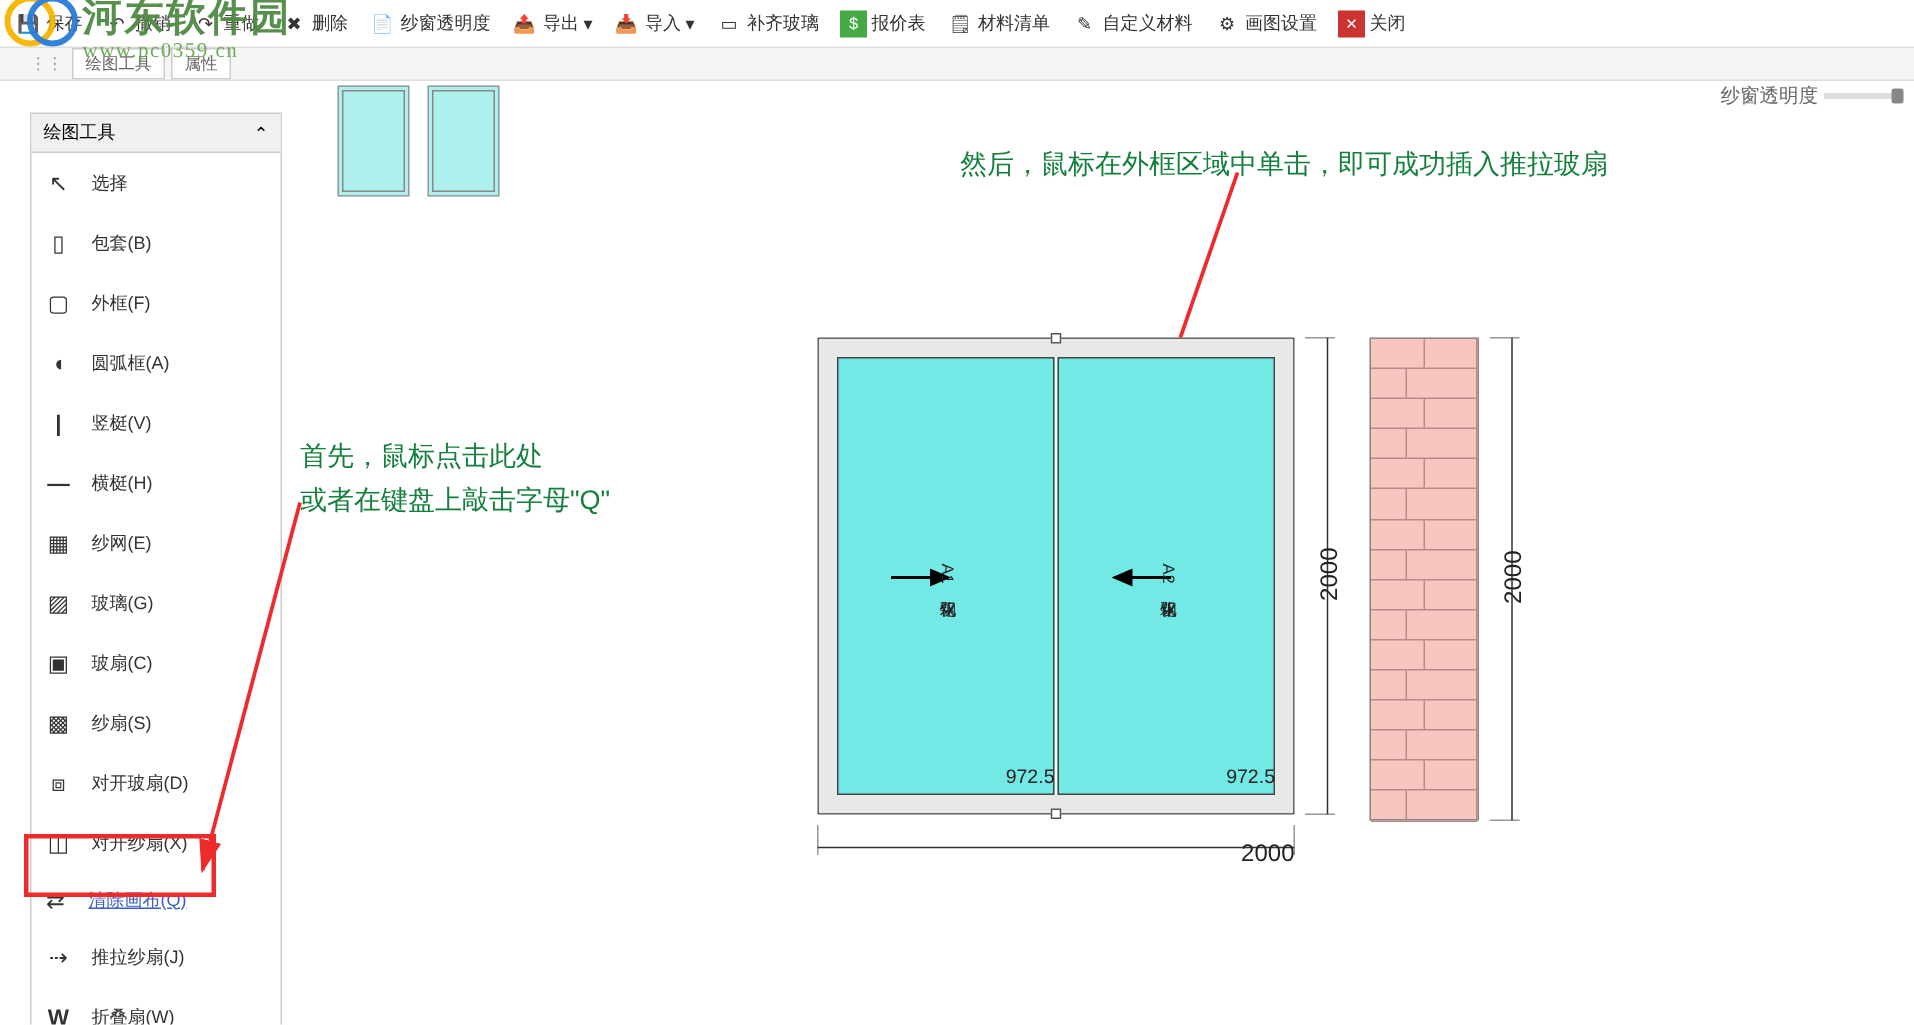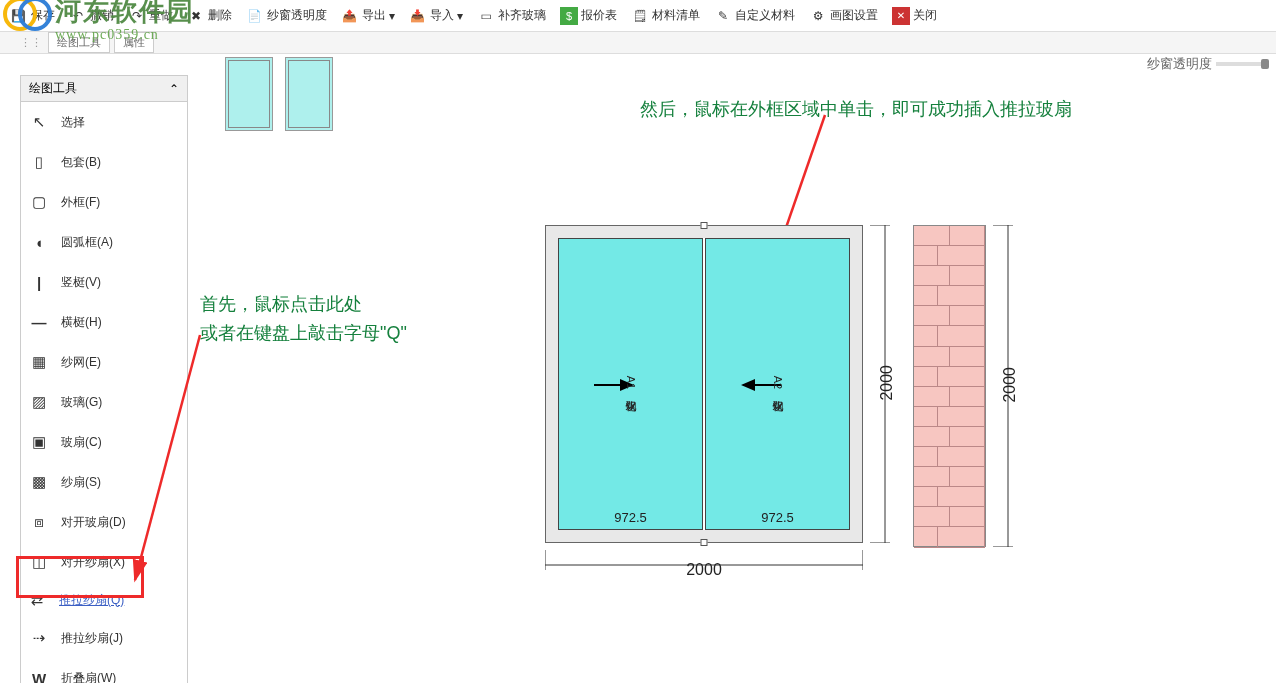--- a/index.html
+++ b/index.html
@@ -34,21 +34,21 @@
 .annot { position: absolute; color: #15803d; font-size: 18px; line-height: 1.6; }
 
 
 .draw { position: absolute; left: 350px; top: 170px; width: 670px; height: 400px; }
 .outer-frame { position: absolute; left: 0; top: 0; width: 318px; height: 318px; border: 1px solid #666; background: #e8e8e8; }
 .frame-in { position: absolute; left: 12px; top: 12px; right: 12px; bottom: 12px; background: #fff; }
 .pane { position: absolute; top: 0; bottom: 0; background: #73e9e6; border: 1px solid #444; }
 .pane1 { left: 0; width: 145px; }
 .pane2 { right: 0; width: 145px; }
 .pane-label { position: absolute; top: 50%; left: 50%; transform: translate(-50%, -50%); font-size: 11px; writing-mode: vertical-rl; color: #222; }
-.dim-h { position: absolute; font-size: 13px; color: #222; text-align: center; }
+.dim-h { position: absolute; font-size: 13px; color: #222; text-align: right; }
 .dim-v { position: absolute; font-size: 13px; color: #222; writing-mode: vertical-rl; transform: rotate(180deg); }
 .handle { position: absolute; width: 7px; height: 7px; border: 1px solid #555; background: #fff; }
 
 
 .wall { position: absolute; left: 718px; top: 170px; width: 73px; height: 322px; background: #f7c6c1; border: 1px solid #888; }
 .wall-row { height: 20.1px; display: flex; border-bottom: 1px solid #b88; }
 .wall-brick { flex: 1; border-right: 1px solid #b88; }
 .wall-row.odd .wall-brick:first-child { flex: 0.5; }
 
 .transparency { position: absolute; right: 10px; top: 55px; font-size: 13px; color: #666; display: flex; align-items: center; gap: 4px; }
@@ -188,21 +188,21 @@
   <div class="tool-item">
       <span class="ti-icon">⧈</span>
       <span>对开玻扇(D)</span>
     </div>
   <div class="tool-item">
       <span class="ti-icon">◫</span>
       <span>对开纱扇(X)</span>
     </div>
   <div class="tool-item selected">
       <span class="ti-icon">⇄</span>
-      <a>推拉纱扇(Q)</a>
+      <a>清除画布(Q)</a>
     </div>
   <div class="tool-item">
       <span class="ti-icon">⇢</span>
       <span>推拉纱扇(J)</span>
     </div>
   <div class="tool-item">
       <span class="ti-icon">
         <b>W</b>
       </span>
       <span>折叠扇(W)</span>

